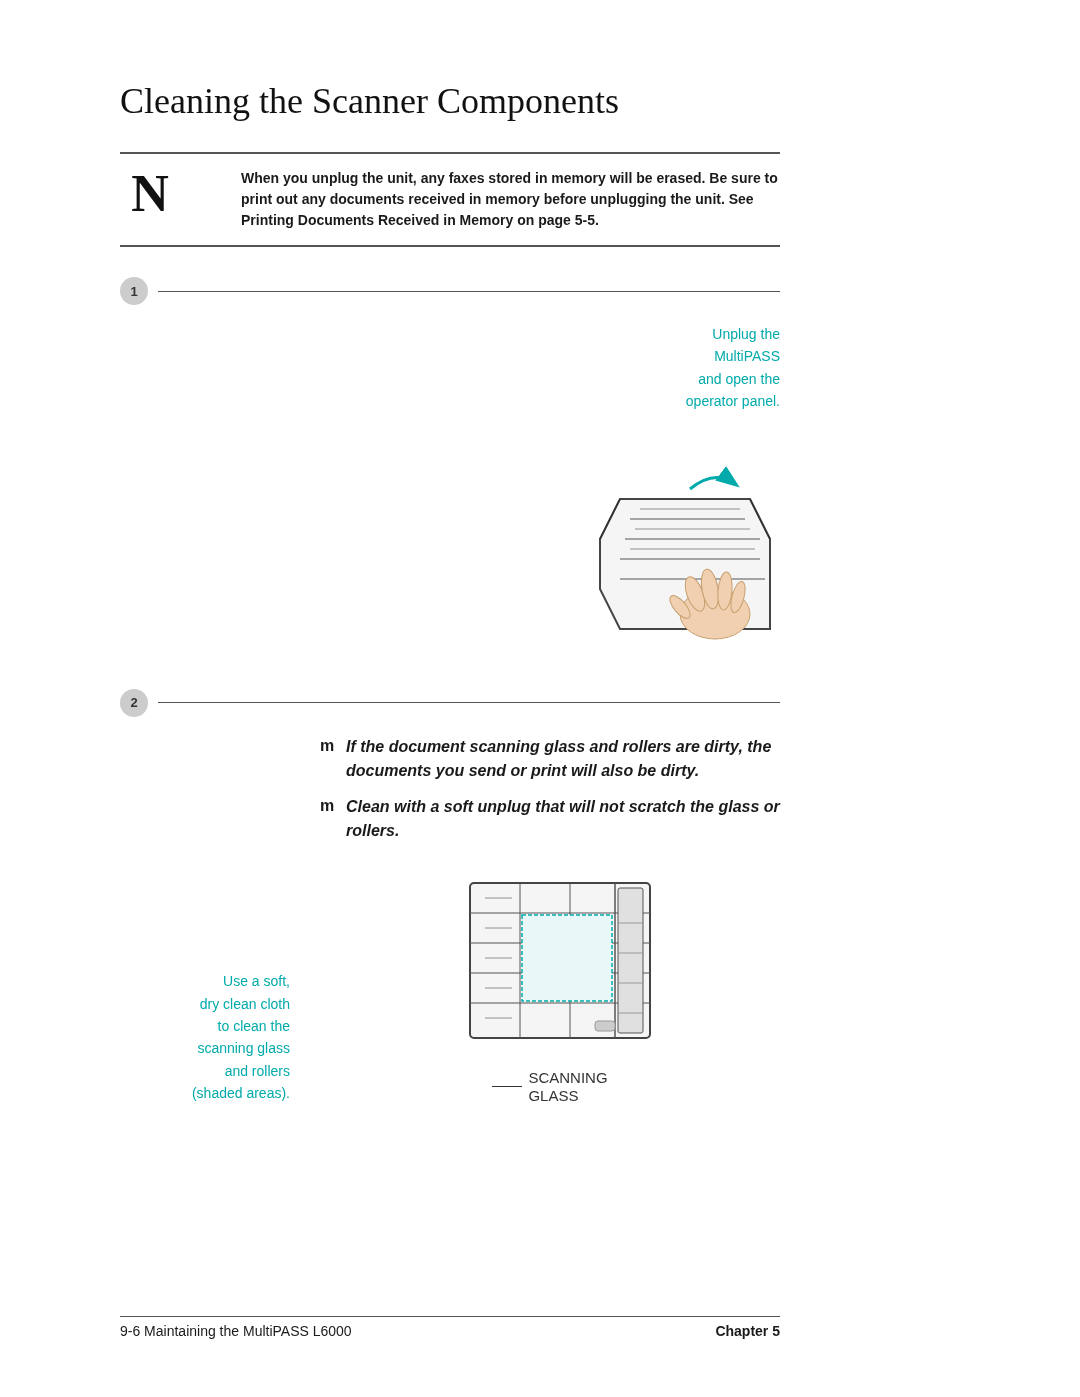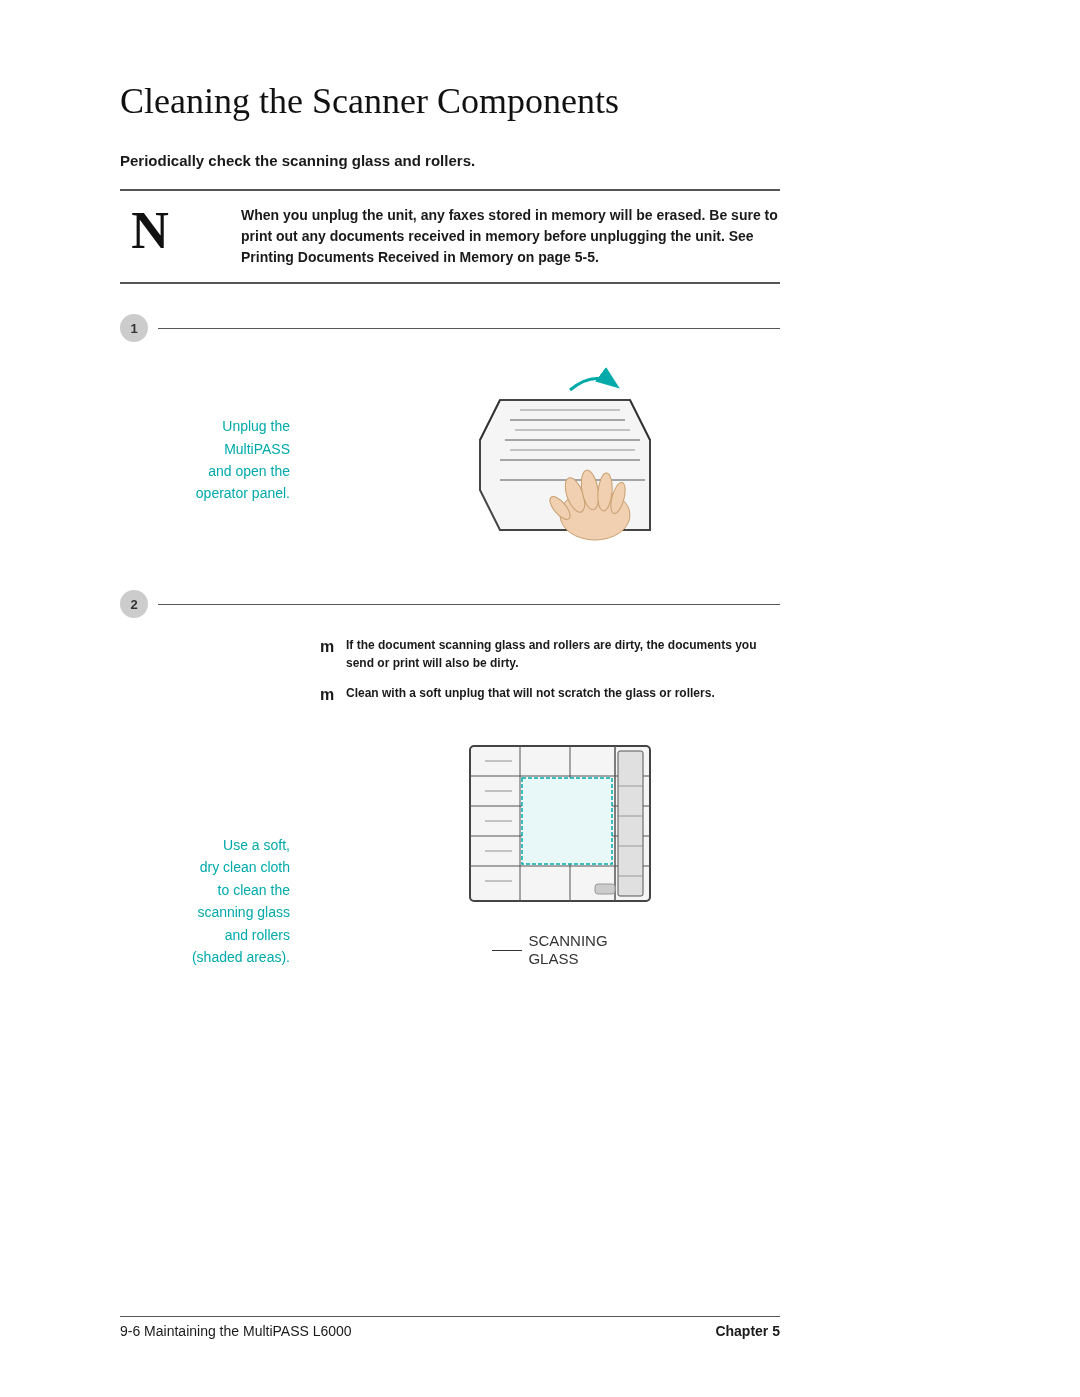--- a/index.html
+++ b/index.html
@@ -90,22 +90,23 @@
     }
 
     .step-line {
       flex: 1;
       height: 1px;
       background: #555;
     }
 
     .step-content {
       display: flex;
-      align-items: center;
-      gap: 30px;
+      flex-direction: column;
+      align-items: flex-end;
+      gap: 46px;
     }
 
     .step-left-text {
       color: #00aaaa;
       font-size: 14px;
       text-align: right;
       width: 170px;
       flex-shrink: 0;
       line-height: 1.6;
     }
@@ -145,22 +146,23 @@
     }
 
     .bullet-m {
       font-size: 16px;
       font-weight: bold;
       min-width: 16px;
       line-height: 1.4;
     }
 
     .bullet-text {
-      font-size: 12px;
+      font-size: 16px;
       line-height: 1.5;
+      font-style: italic;
     }
 
     .bullet-text strong {
       font-weight: bold;
     }
 
     .footer-line {
       position: absolute;
       bottom: 80px;
       left: 120px;
@@ -219,21 +221,20 @@
       line-height: 1.2;
     }
   </style>
 </head>
 <body>
 
 <div class="page">
 
   <h1 class="page-title">Cleaning the Scanner Components</h1>
 
-  <span class="subtitle-bold">Periodically check the scanning glass and rollers.</span>
 
   <div class="note-box">
     <div class="note-letter">N</div>
     <div class="note-text">When you unplug the unit, any faxes stored in memory will be erased. Be sure to print out any documents received in memory before unplugging the unit. See Printing Documents Received in Memory on page 5-5.</div>
   </div>
 
   <div class="step-section">
     <div class="step-header">
       <div class="step-circle">
         <span>1</span>

